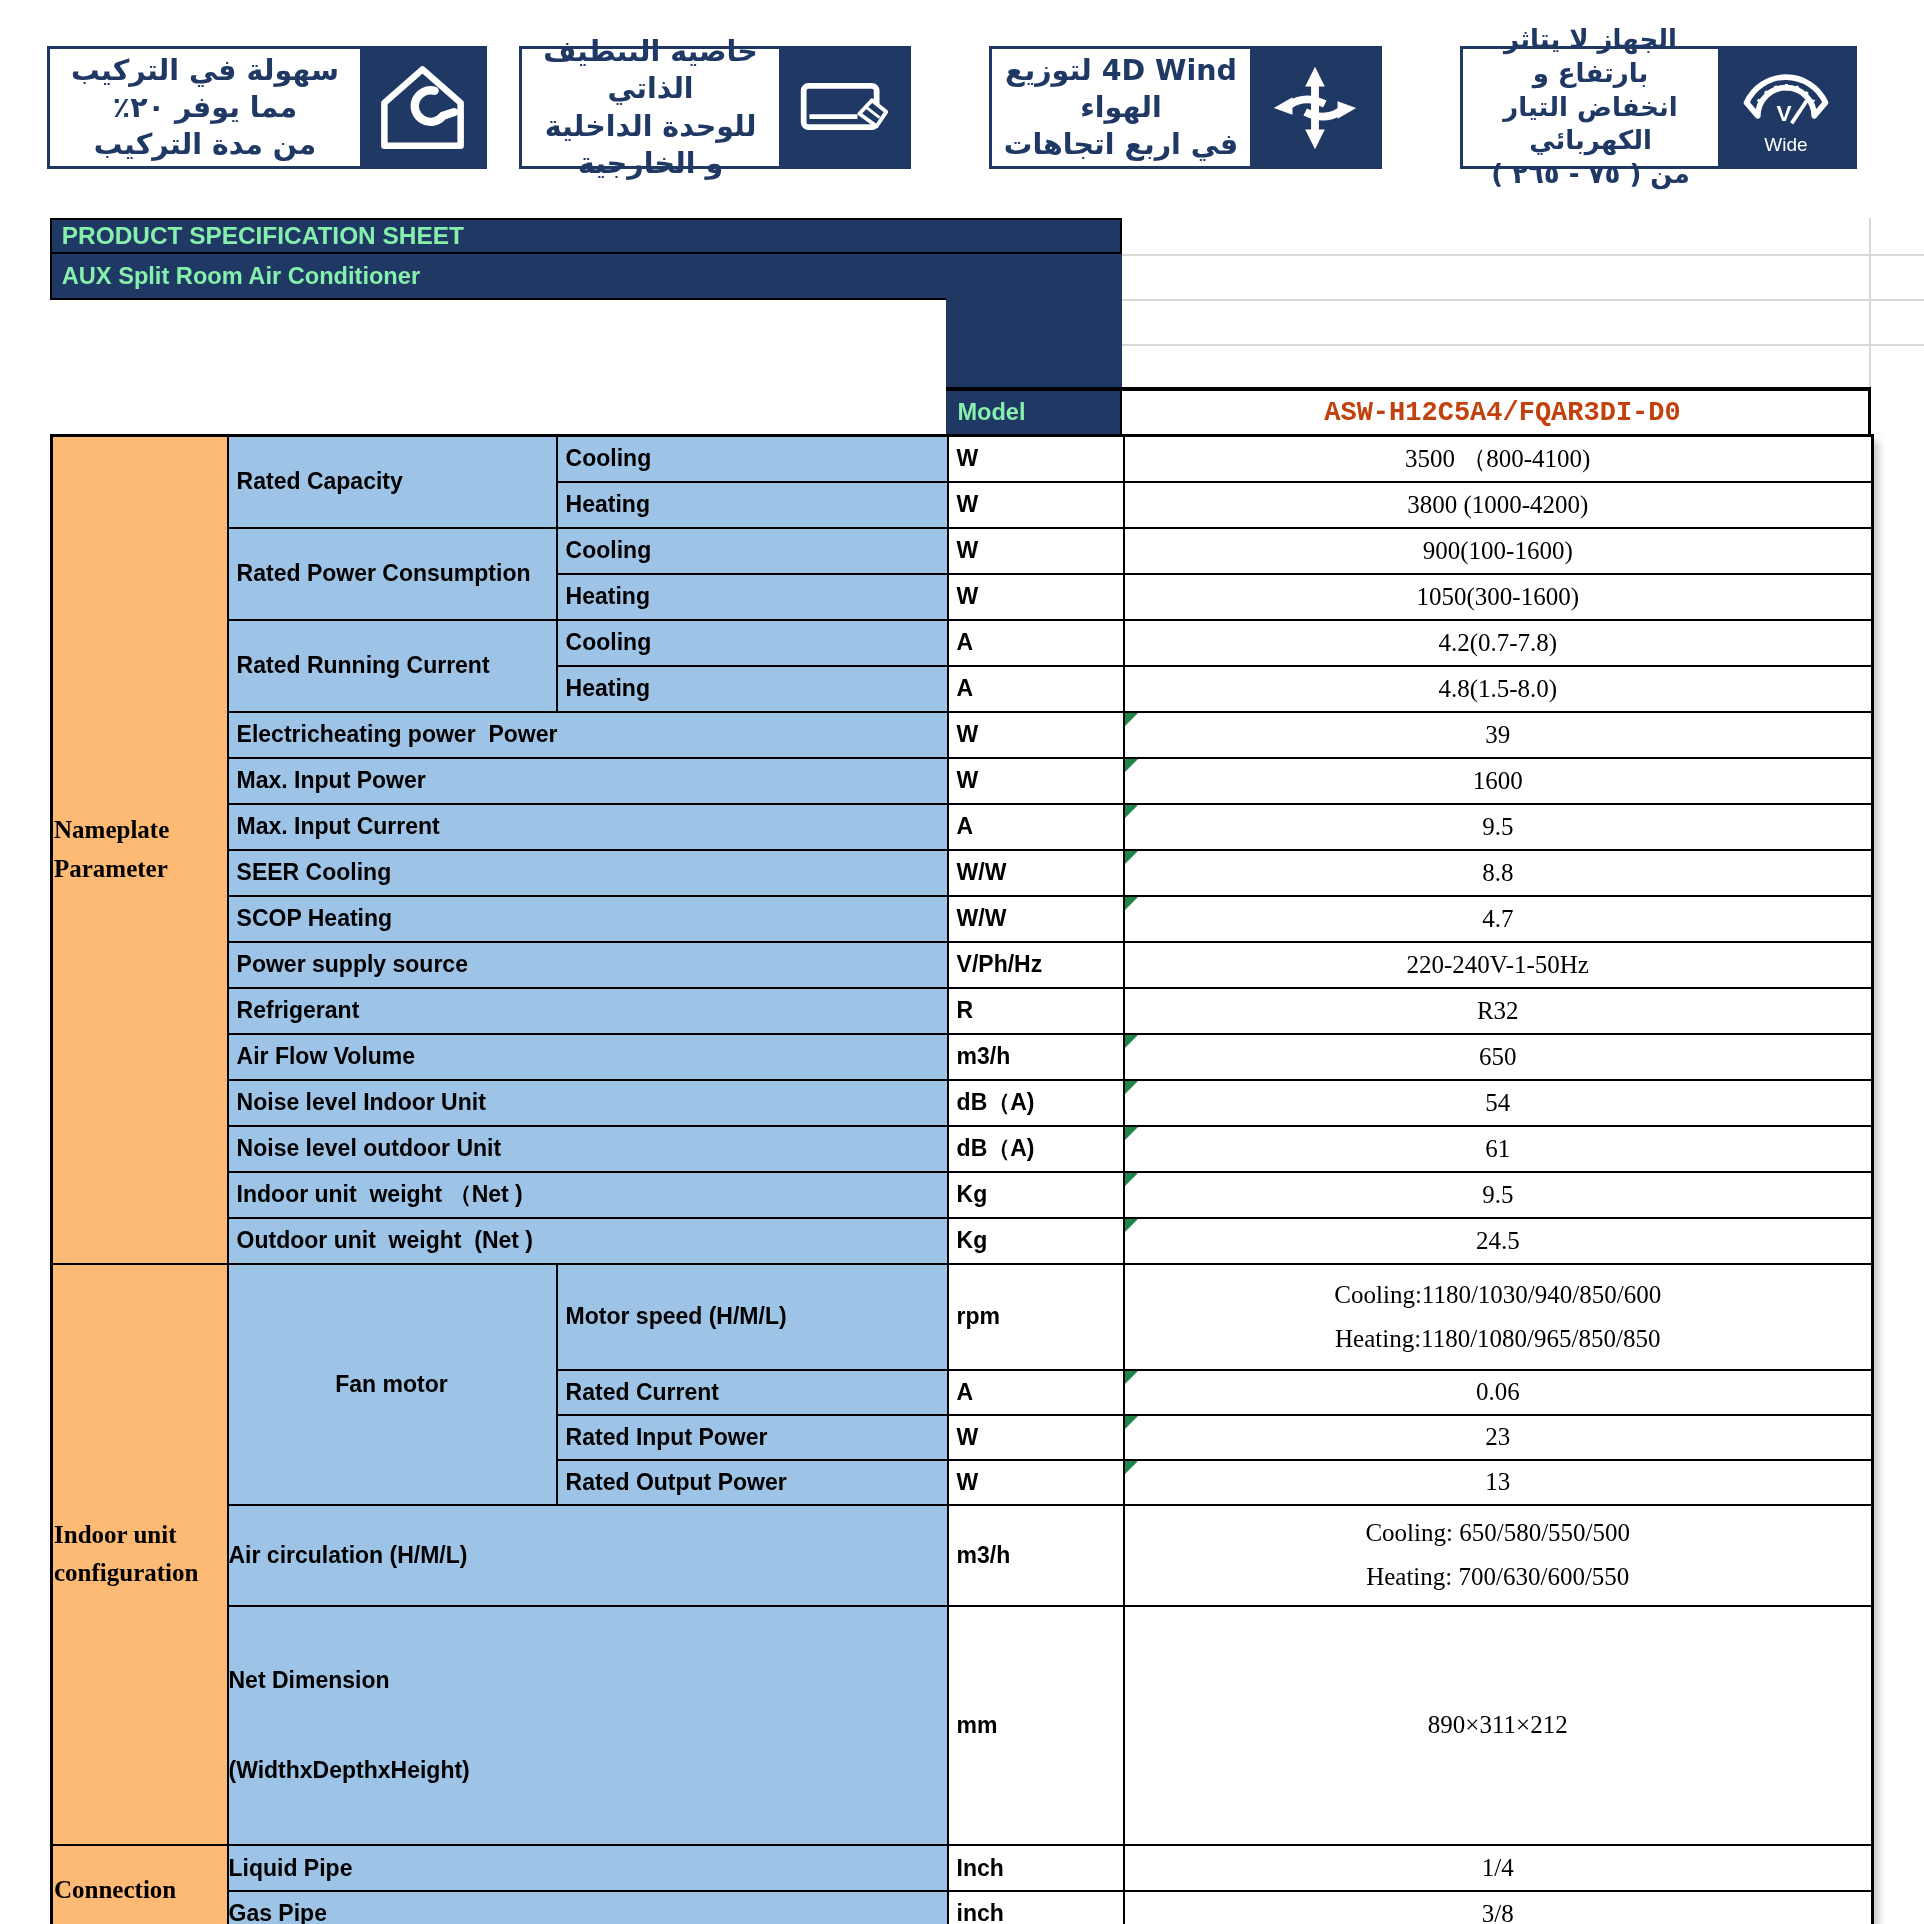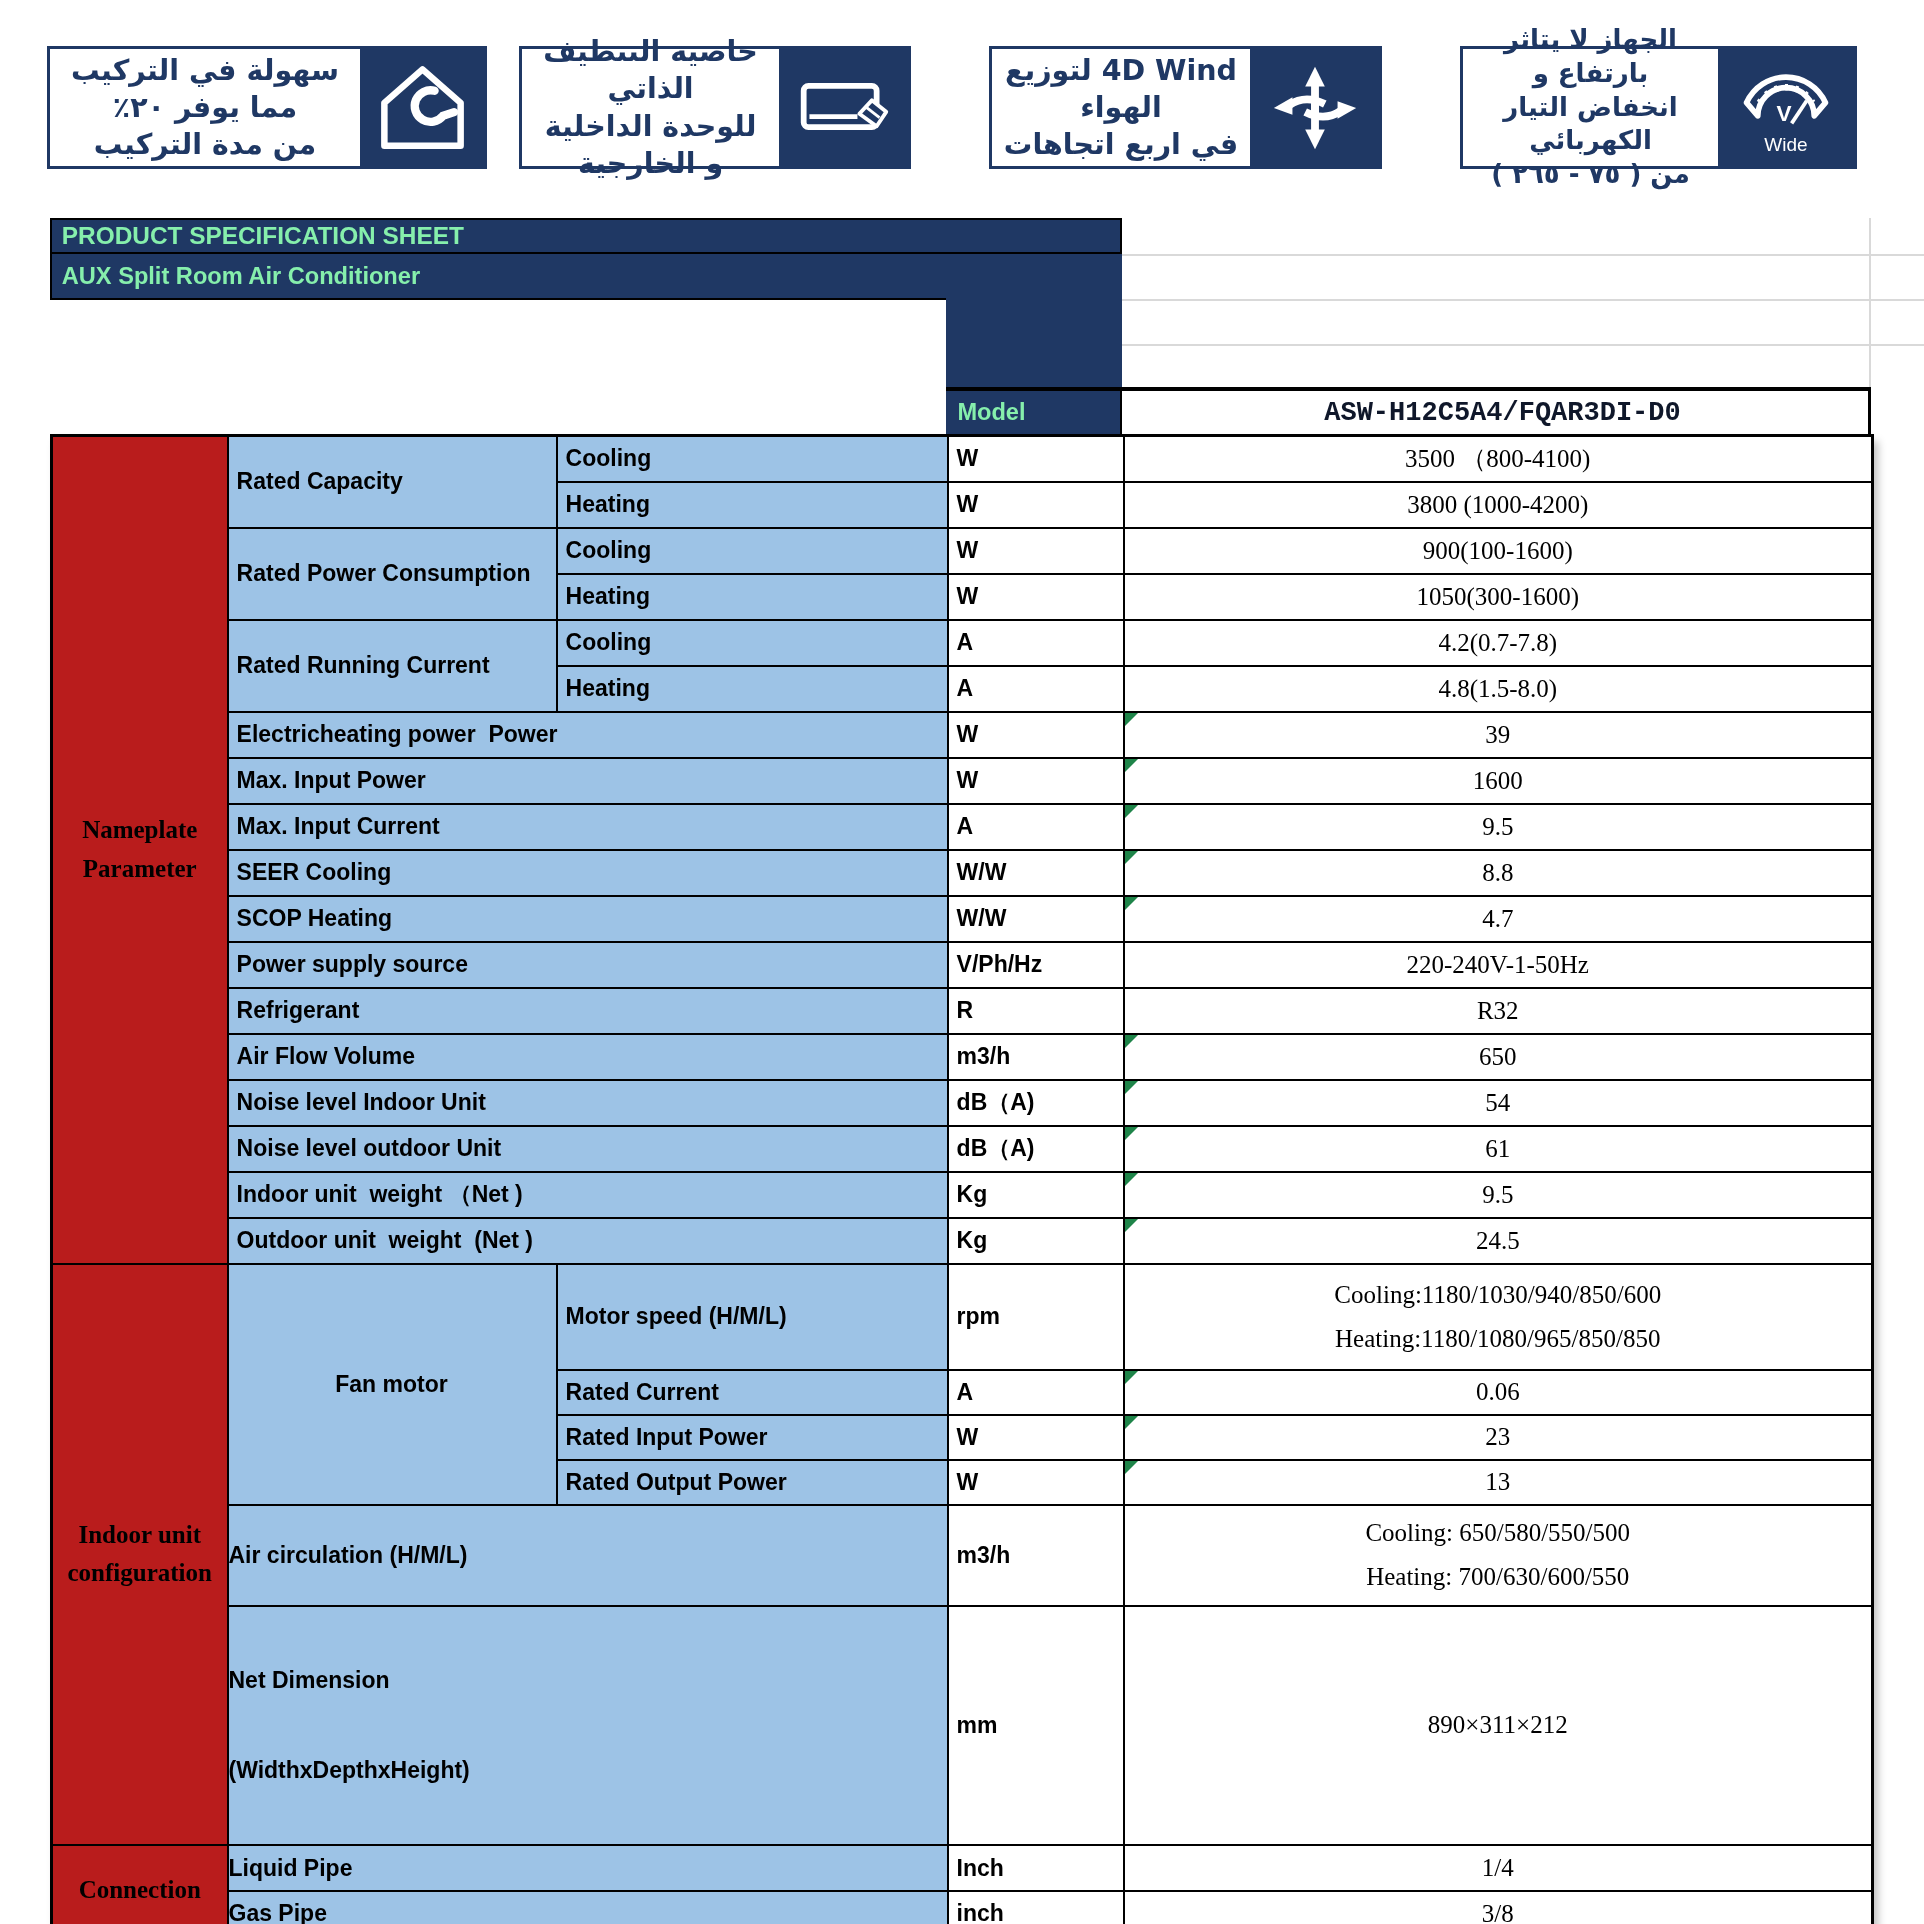--- a/index.html
+++ b/index.html
@@ -34,31 +34,31 @@
               font-size:23.6px;padding-left:9.8px;}
   #model-col-block{left:946px;top:254px;width:176px;height:133px;}
   #model-label-cell{left:946px;top:387px;width:176px;height:47px;border-top:4.1px solid #000;
                     border-right:2.4px solid #000;font-size:23.6px;padding-left:11.4px;}
   #right-grid{left:1122px;top:218px;width:802px;height:169px;background:#fff;}
   .grid-hline{position:absolute;left:0;width:100%;height:1.6px;background:#D9D9D9;}
   .grid-vline{position:absolute;top:0;width:1.6px;height:100%;background:#D9D9D9;left:747px;}
   #model-value-cell{left:1122px;top:387px;width:749px;height:47px;background:#fff;
                     border:3.3px solid #000;border-top-width:4.1px;border-left:none;border-bottom:none;
                     box-sizing:border-box;display:flex;align-items:center;justify-content:center;
-                    font-family:"Liberation Mono",monospace;font-size:27px;color:#0f172a;padding-left:15px;}
+                    font-family:"Liberation Mono",monospace;font-size:27px;color:#c2410c;padding-left:15px;}
 
   
   table.spec{position:absolute;left:50px;top:434px;width:1821px;border-collapse:collapse;
              table-layout:fixed;border:3.3px solid #000;box-shadow:4.9px 6.5px 8.1px rgba(0,0,0,.25);}
   table.spec td{border:2.4px solid #000;box-sizing:border-box;vertical-align:middle;overflow:hidden;
                 color:#000;}
   tr.h56{height:46px;} tr.h55{height:45px;} tr.h130{height:106px;}
   tr.h124{height:101px;} tr.h146{height:119px;} tr.h83{height:68px;}
-  td.cat{background:#b91c1c;font-family:"Liberation Serif",serif;font-weight:600;font-size:25px;
-         text-align:center;line-height:1.55;}
+  td.cat{background:#fdba74;font-family:"Liberation Serif",serif;font-weight:600;font-size:25px;
+         text-align:left;line-height:1.55;}
   td.grp,td.sub,td.lbl{background:#9DC3E6;font-weight:bold;font-size:23px;padding-left:8.1px;
                        white-space:pre-wrap;}
   td.grp.gc{text-align:center;padding-left:0;}
   td.lbl.center{text-align:left;padding-left:0;}
   td.unit{background:#fff;font-weight:bold;font-size:23px;padding-left:8.1px;white-space:pre-wrap;}
   td.val{background:#fff;text-align:center;font-family:"Liberation Serif",serif;font-size:25px;
          position:relative;}
   td.val .tri{position:absolute;top:0;left:0;width:0;height:0;
               border-top:13px solid #1E8449;border-right:13px solid transparent;}
   .v2 div{line-height:1.75;}

